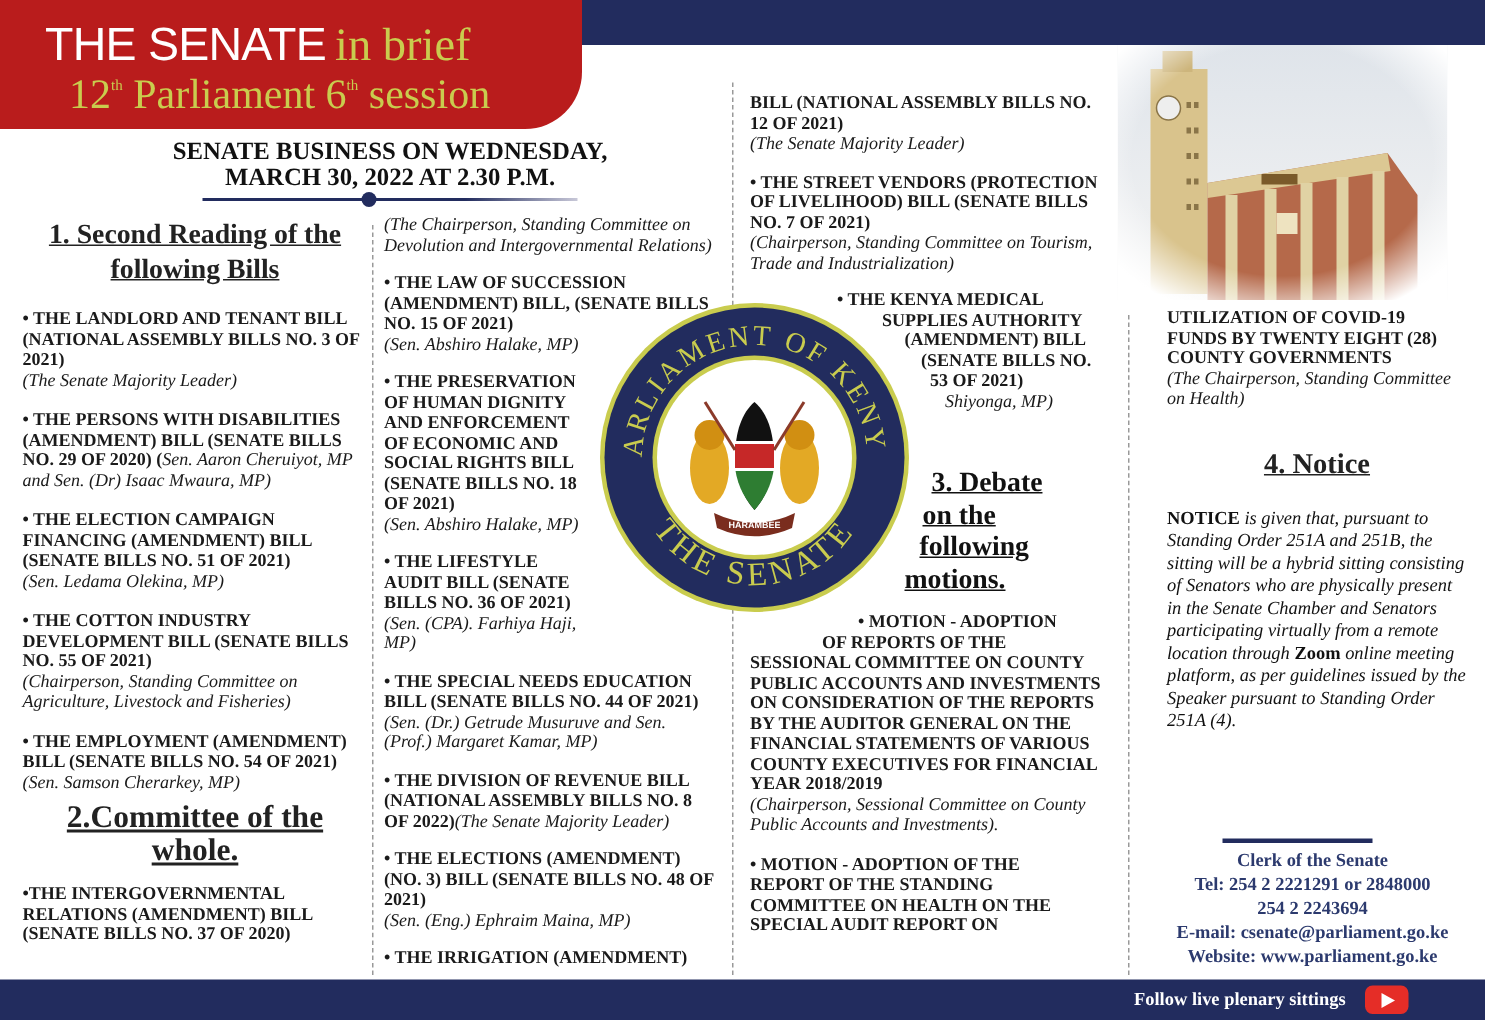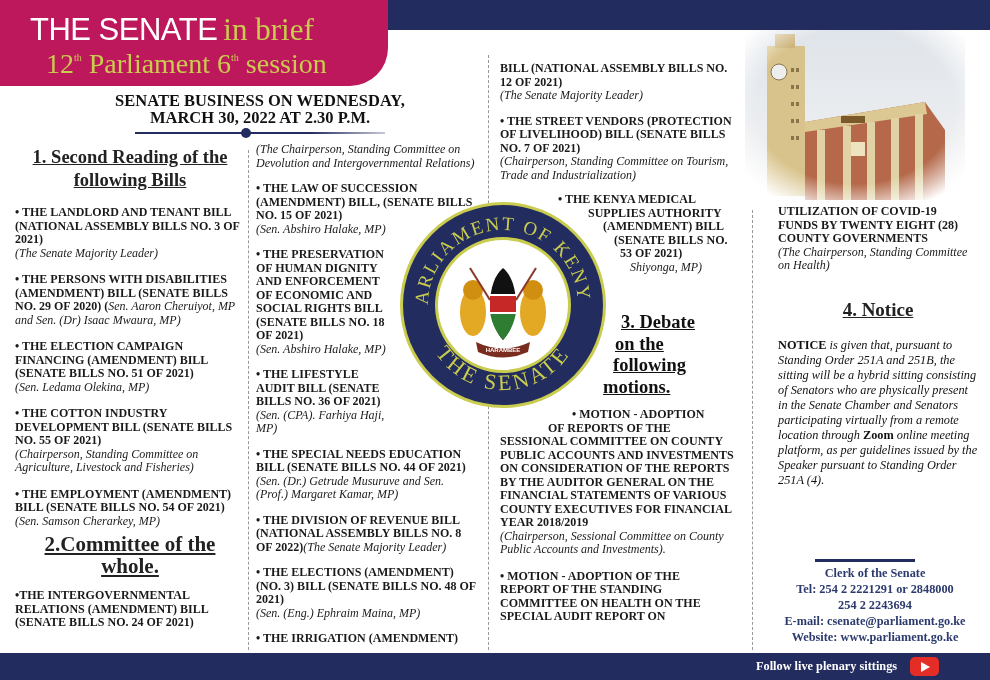--- a/index.html
+++ b/index.html
@@ -1,20 +1,20 @@
 <!DOCTYPE html>
 <html><head>
 <meta charset="utf-8">
 <style>
   * { box-sizing: border-box; margin: 0; padding: 0; }
   html, body { width: 990px; height: 680px; overflow: hidden; background: #ffffff; }
   body { position: relative; font-family: "Liberation Serif", serif; color: #111; }
 
   .top-bar { position: absolute; left: 0; top: 0; width: 990px; height: 30px; background: #222c5e; }
-  .title-tab { position: absolute; left: 0; top: 0; width: 388px; height: 86px; background: #be185d; border-bottom-right-radius: 38px; }
+  .title-tab { position: absolute; left: 0; top: 0; width: 388px; height: 86px; background: #b91c1c; border-bottom-right-radius: 38px; }
   .title-line1 { position: absolute; left: 30px; top: 12px; white-space: nowrap; }
   .title-main { font-family: "Liberation Sans", sans-serif; font-size: 31px; color: #ffffff; letter-spacing: -0.5px; }
   .title-brief { font-family: "Liberation Serif", serif; font-size: 31px; color: #c9cc4e; margin-left: 6px; }
   .title-line2 { position: absolute; left: 46px; top: 48px; font-size: 28px; color: #c9cc4e; white-space: nowrap; }
   .title-line2 sup { font-size: 10px; vertical-align: 12px; }
 
   .business-heading { position: absolute; left: 100px; top: 92px; width: 320px; text-align: center; font-weight: bold; font-size: 16.5px; line-height: 17px; color: #111; }
   .divider { position: absolute; left: 135px; top: 132px; width: 250px; height: 2px; background: linear-gradient(to right, #222c5e, #222c5e 70%, #c8c8d8); }
   .divider-dot { position: absolute; left: 241px; top: 128px; width: 10px; height: 10px; border-radius: 50%; background: #222c5e; }
 
@@ -100,21 +100,21 @@
   </div>
   <div class="bill">
     <span>• THE COTTON INDUSTRY DEVELOPMENT BILL (SENATE BILLS NO. 55 OF 2021)</span>
     <span class="sponsor-block">(Chairperson, Standing Committee on Agriculture, Livestock and Fisheries)</span>
   </div>
   <div class="bill">
     <span>• THE EMPLOYMENT (AMENDMENT) BILL (SENATE BILLS NO. 54 OF 2021)</span> <span class="sponsor">(Sen. Samson Cherarkey, MP)</span>
   </div>
   <div class="section-title cw">2.Committee of the whole.</div>
   <div class="bill">
-    <span>•THE INTERGOVERNMENTAL RELATIONS (AMENDMENT) BILL (SENATE BILLS NO. 24 OF 2021)</span>
+    <span>•THE INTERGOVERNMENTAL RELATIONS (AMENDMENT) BILL (SENATE BILLS NO. 37 OF 2020)</span>
   </div>
 </div>
 
 <div class="vline" style="left:248px; top:150px; height:500px;"></div>
 
 <div class="col2">
   <div class="bill">
     <span class="sponsor-block">(The Chairperson, Standing Committee on Devolution and Intergovernmental Relations)</span>
   </div>
   <div class="bill">

